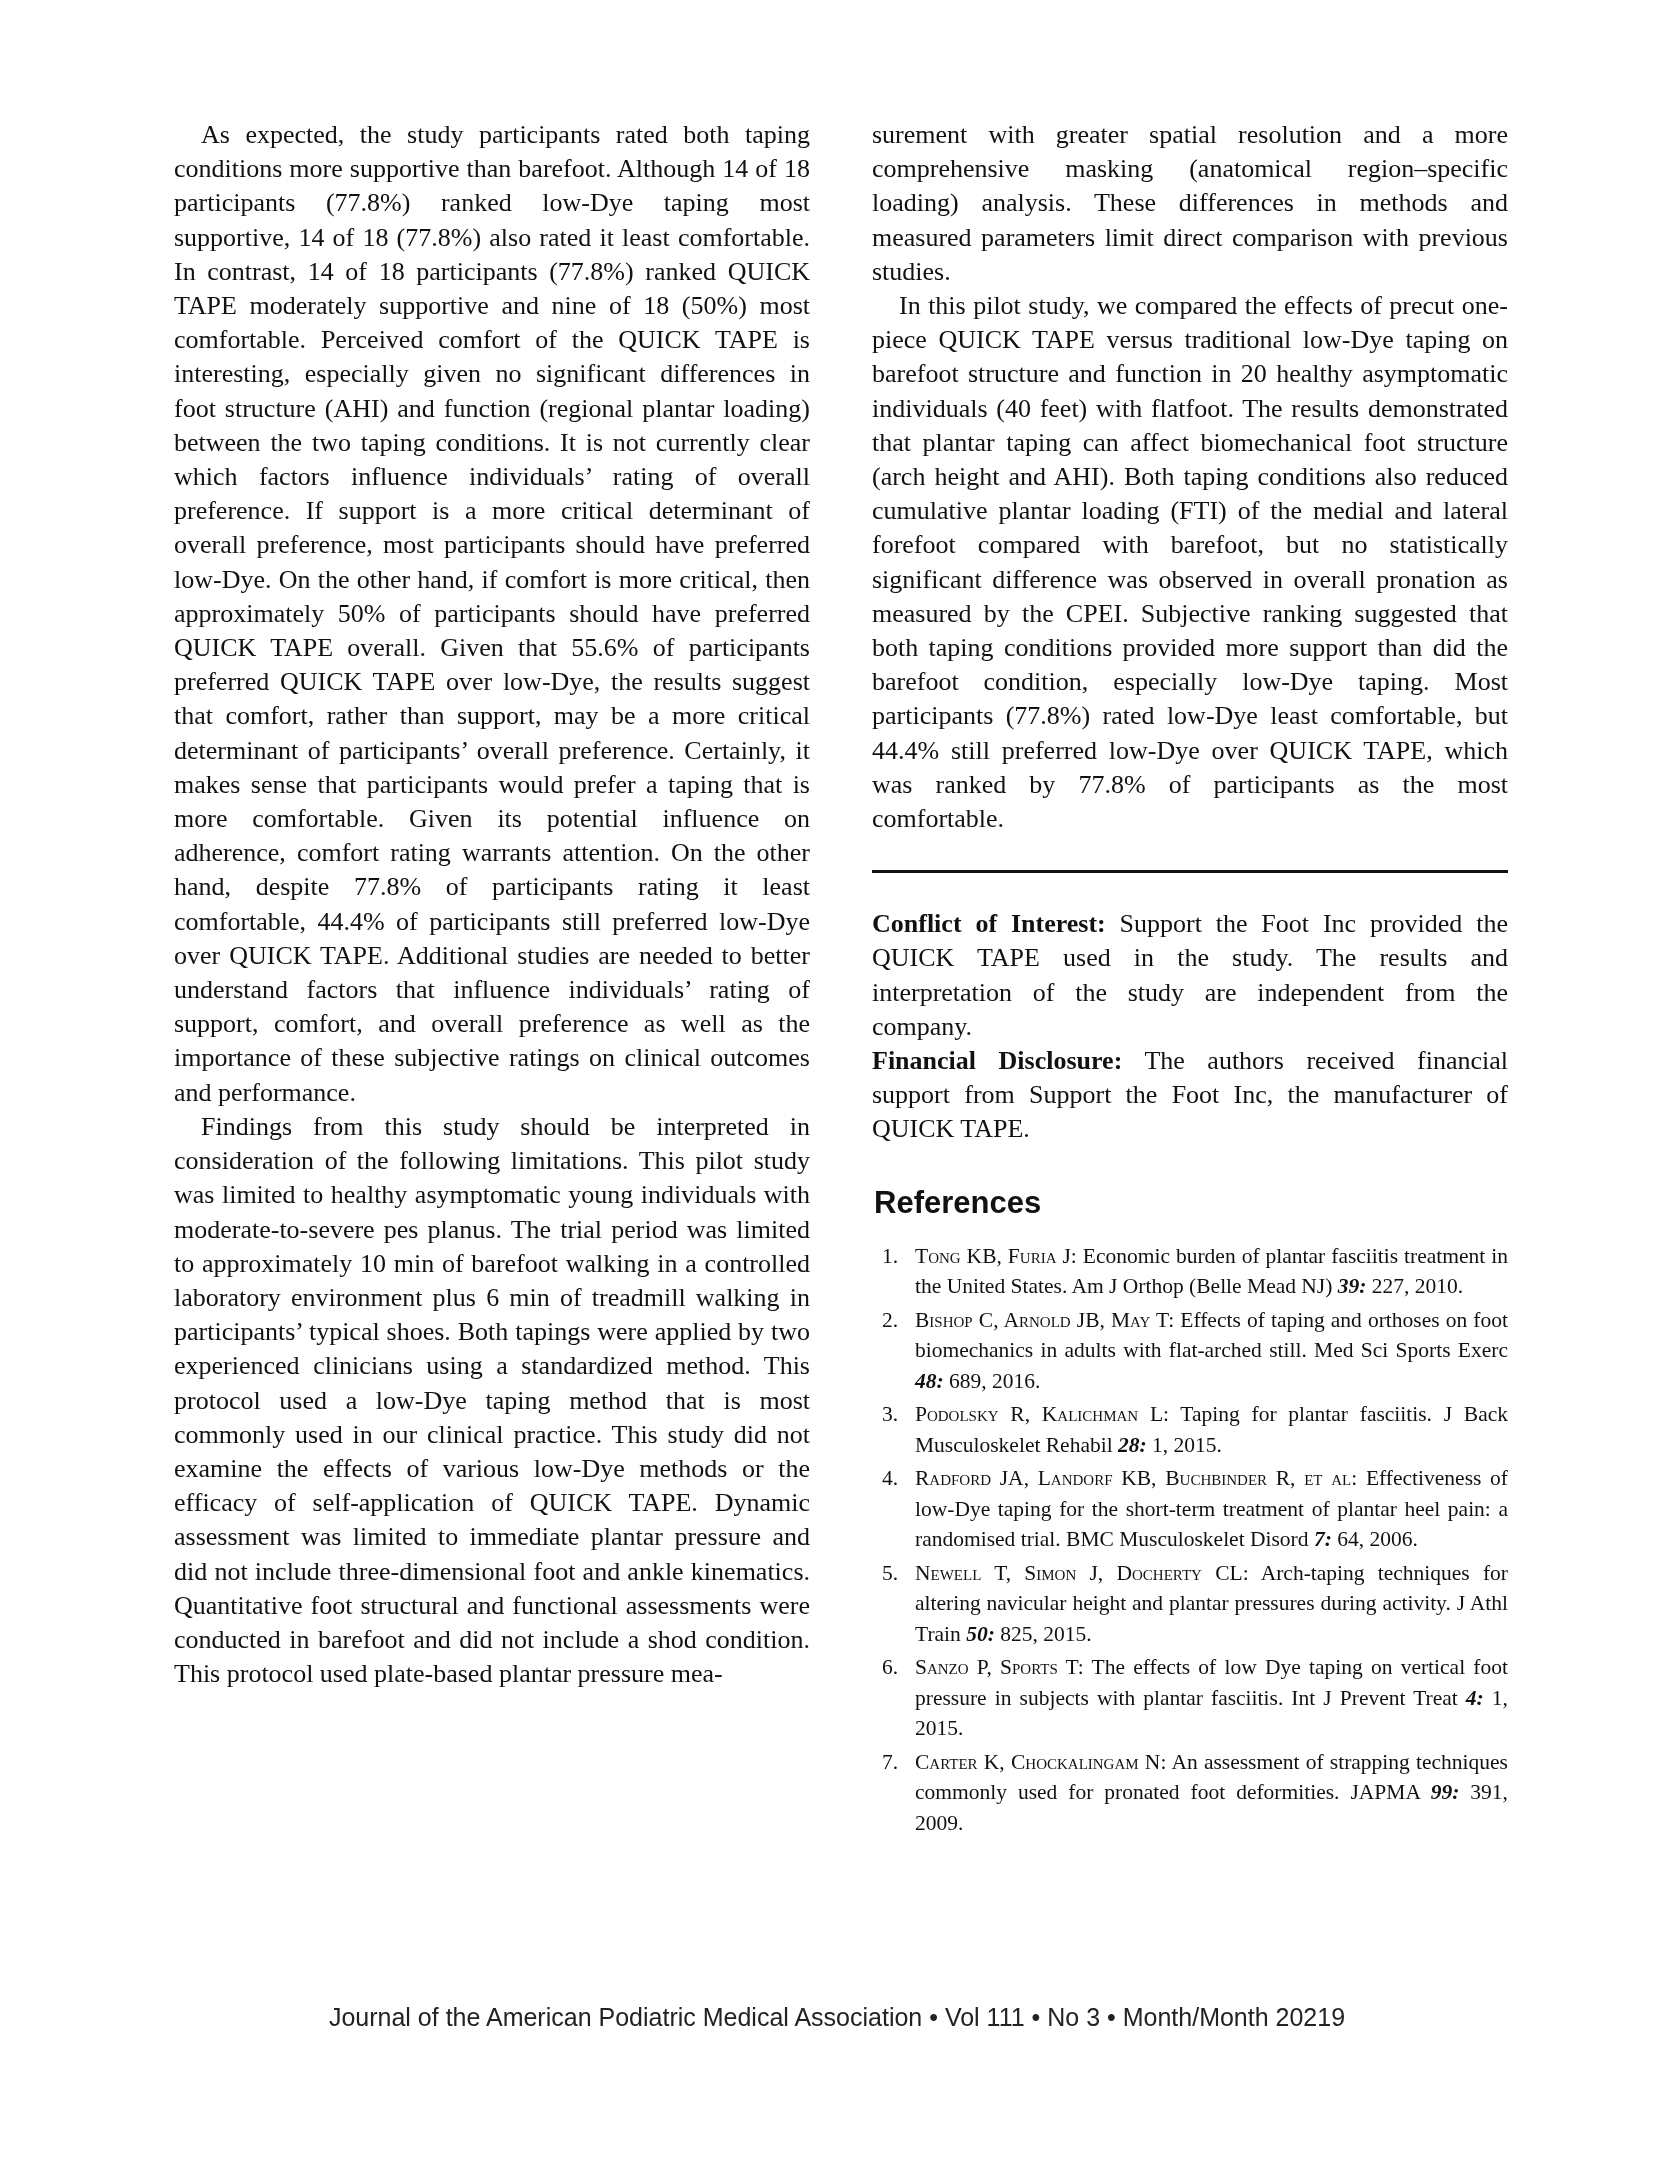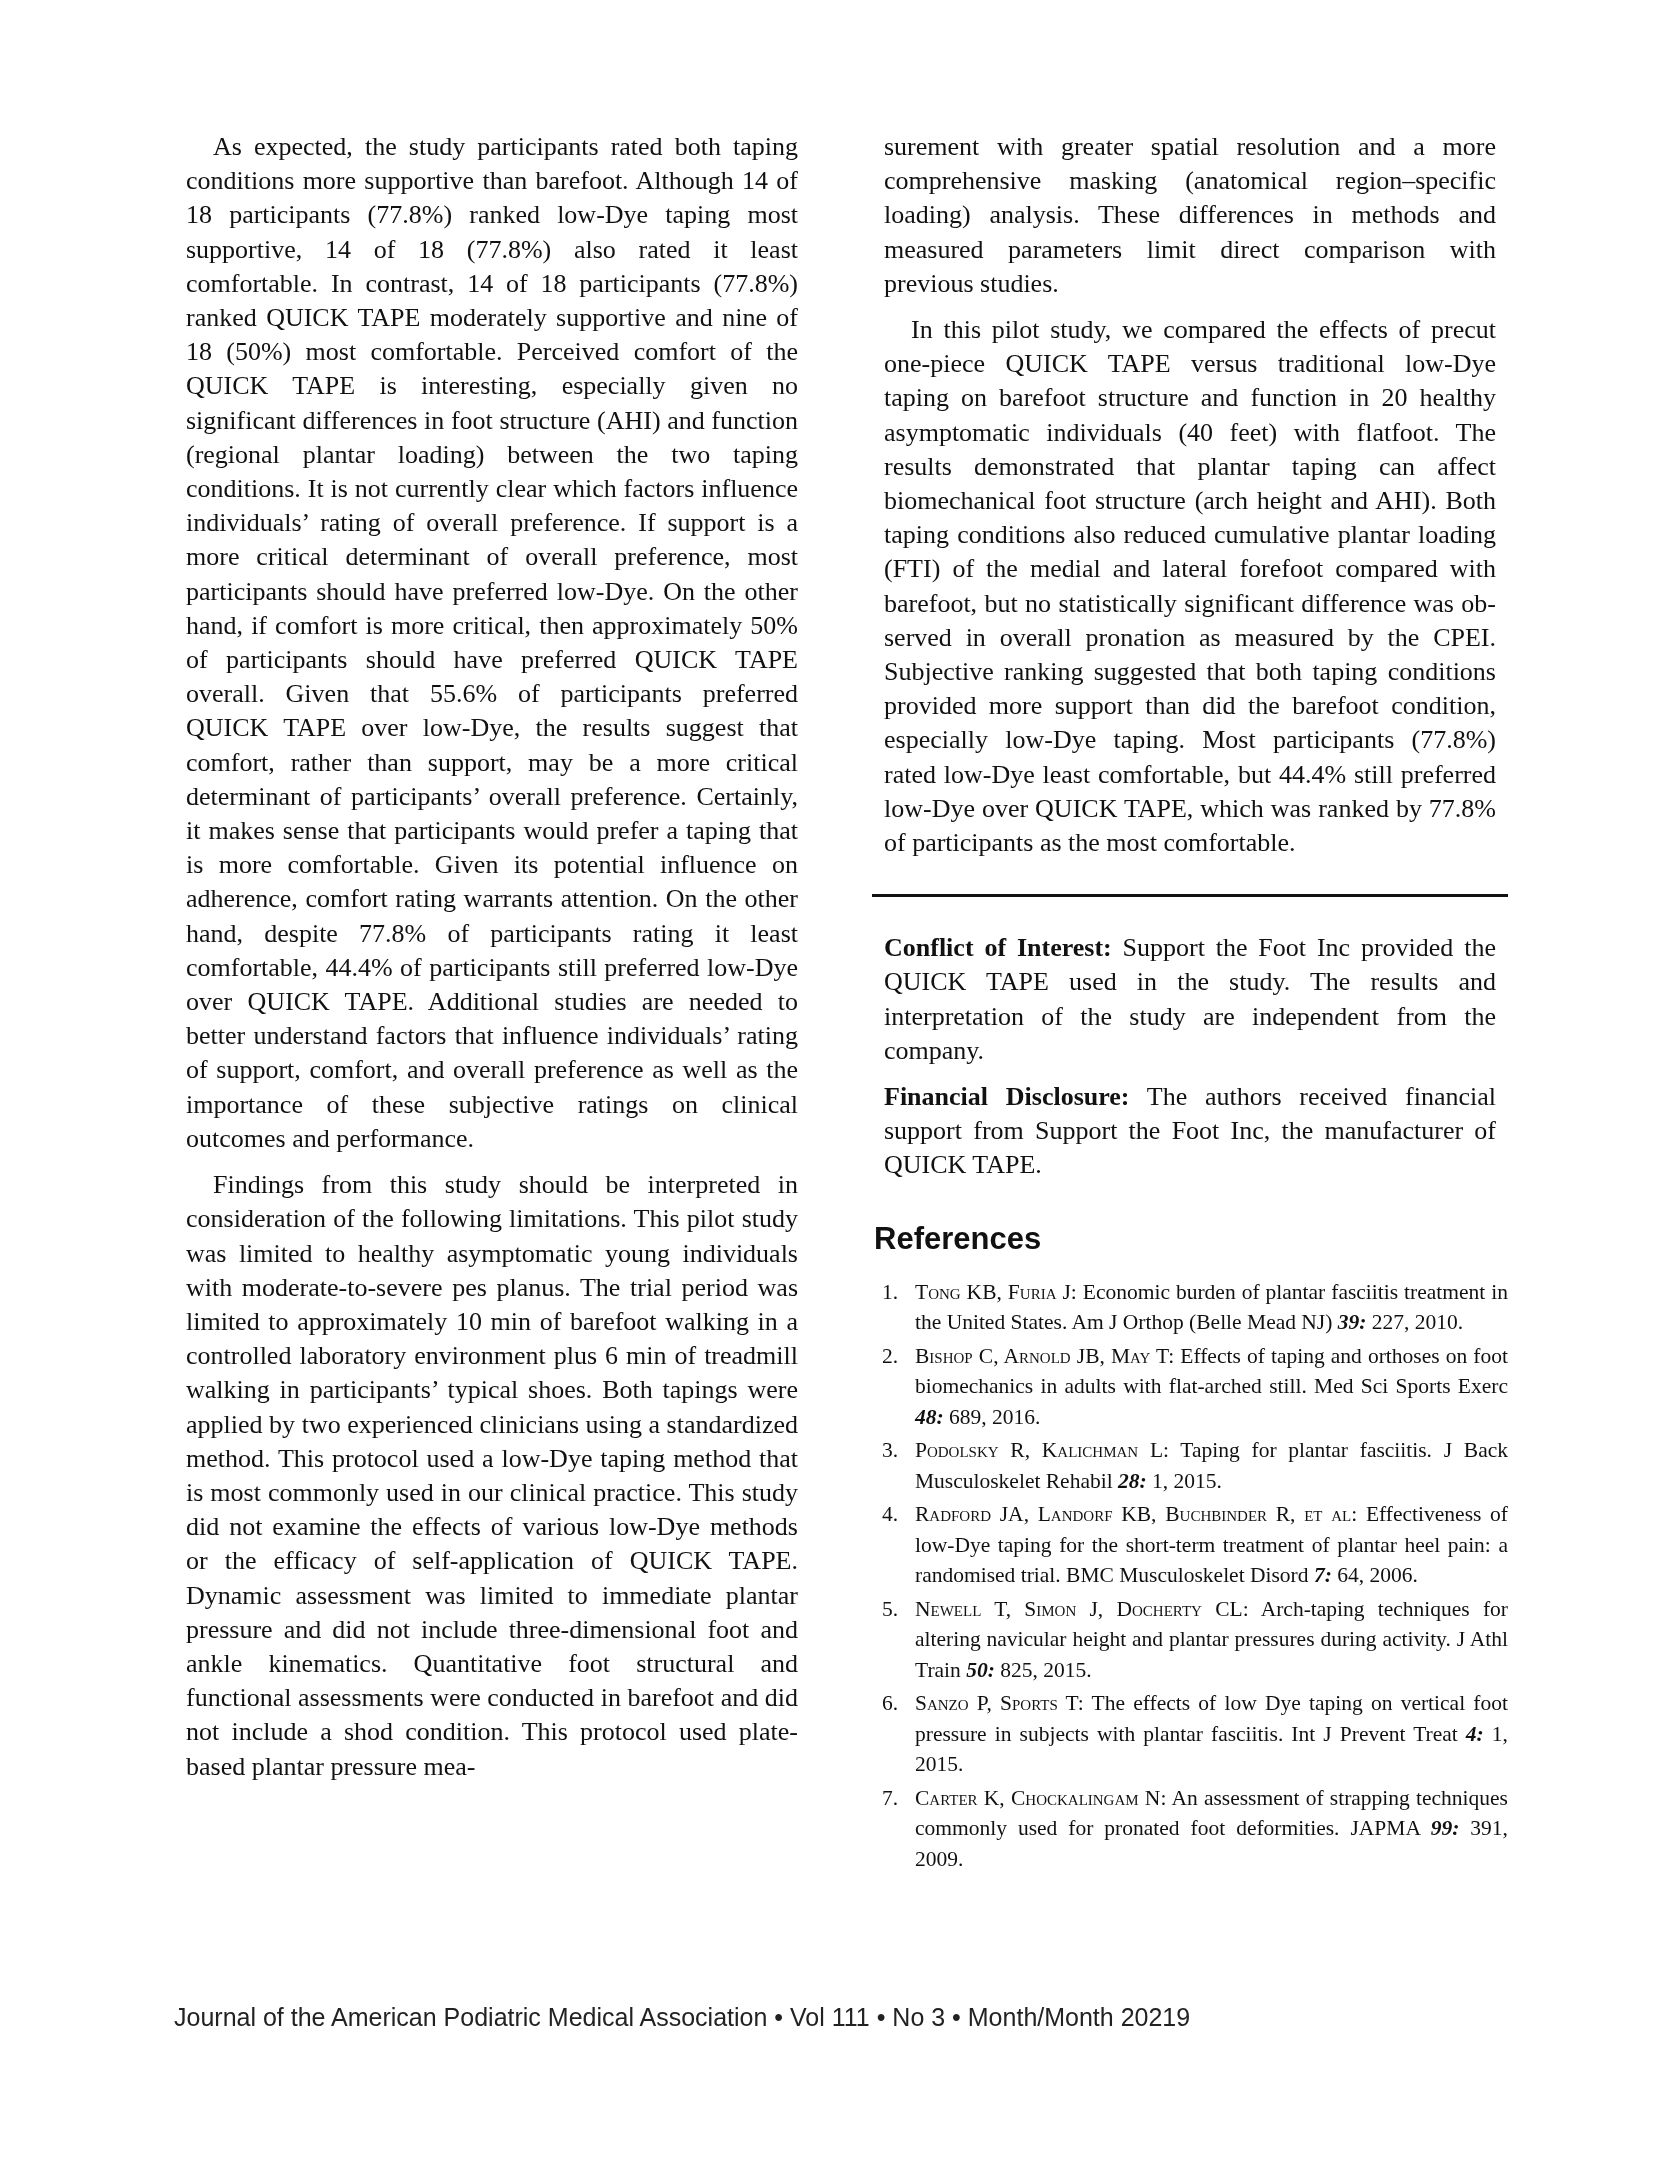--- a/index.html
+++ b/index.html
@@ -1,31 +1,31 @@
 <!DOCTYPE html>
 <html><head>
 <meta charset="utf-8">
 <style>
   html, body { margin: 0; padding: 0; background: #ffffff; }
   body { width: 1656px; height: 2163px; position: relative; overflow: hidden; color: #111; }
   .col { position: absolute; top: 118px; width: 636px; font-family: "Liberation Serif", "DejaVu Serif", serif; font-size: 26px; line-height: 34.2px; text-align: justify; hyphens: manual; }
   .col-left { left: 174px; }
   .col-right { left: 872px; }
-  .col p { margin: 12px; text-indent: 27px; }
+  .col p { margin: 0; text-indent: 27px; }
   .col p.noindent { text-indent: 0; }
   .rule { height: 3px; background: #111; margin: 34px 0 34px 0; }
   .disc p { text-indent: 0; }
   .disc b { font-weight: bold; }
   .refs-title { font-family: "Liberation Sans", "DejaVu Sans", sans-serif; font-weight: bold; font-size: 31px; margin: 38px 0 20px 2px; line-height: 36px; }
   ol.refs { margin: 0; padding: 0; list-style: none; font-size: 21.5px; line-height: 30.5px; }
   ol.refs li { position: relative; padding-left: 43px; margin-bottom: 3px; text-align: justify; }
   ol.refs li .num { position: absolute; left: 10px; top: 0; }
   .sc { font-variant: small-caps; }
   .bold { font-weight: bold; font-style: italic; }
-  .footer { position: absolute; top: 2003px; left: 174px; width: 1326px; font-family: "Liberation Sans", "DejaVu Sans", sans-serif; font-size: 25px; color: #222; display: flex; justify-content: flex-start; }
+  .footer { position: absolute; top: 2003px; left: 174px; width: 1326px; font-family: "Liberation Sans", "DejaVu Sans", sans-serif; font-size: 25px; color: #222; display: flex; justify-content: center; }
 </style>
 </head>
 <body>
 
 <div class="col col-left">
   <p>As expected, the study participants rated both taping conditions more supportive than barefoot. Although 14 of 18 participants (77.8%) ranked low-Dye taping most supportive, 14 of 18 (77.8%) also rated it least comfortable. In contrast, 14 of 18 participants (77.8%) ranked QUICK TAPE moder­ately supportive and nine of 18 (50%) most comfortable. Perceived comfort of the QUICK TAPE is interesting, especially given no significant differ­ences in foot structure (AHI) and function (regional plantar loading) between the two taping conditions. It is not currently clear which factors influence individuals’ rating of overall preference. If support is a more critical determinant of overall preference, most participants should have preferred low-Dye. On the other hand, if comfort is more critical, then approximately 50% of participants should have preferred QUICK TAPE overall. Given that 55.6% of participants preferred QUICK TAPE over low-Dye, the results suggest that comfort, rather than support, may be a more critical determinant of participants’ overall preference. Certainly, it makes sense that participants would prefer a taping that is more comfortable. Given its potential influence on adherence, comfort rating warrants attention. On the other hand, despite 77.8% of participants rating it least comfortable, 44.4% of participants still preferred low-Dye over QUICK TAPE. Additional studies are needed to better understand factors that influence individuals’ rating of support, comfort, and overall preference as well as the importance of these subjective ratings on clinical outcomes and performance.</p>
   <p>Findings from this study should be interpreted in consideration of the following limitations. This pilot study was limited to healthy asymptomatic young individuals with moderate-to-severe pes planus. The trial period was limited to approximately 10 min of barefoot walking in a controlled laboratory envi­ronment plus 6 min of treadmill walking in participants’ typical shoes. Both tapings were applied by two experienced clinicians using a standardized method. This protocol used a low-Dye taping method that is most commonly used in our clinical practice. This study did not examine the effects of various low-Dye methods or the efficacy of self-application of QUICK TAPE. Dynamic assessment was limited to immediate plantar pressure and did not include three-dimensional foot and ankle kinematics. Quantitative foot structural and functional assessments were conducted in barefoot and did not include a shod condition. This protocol used plate-based plantar pressure mea-</p>
 </div>
 
 <div class="col col-right">

